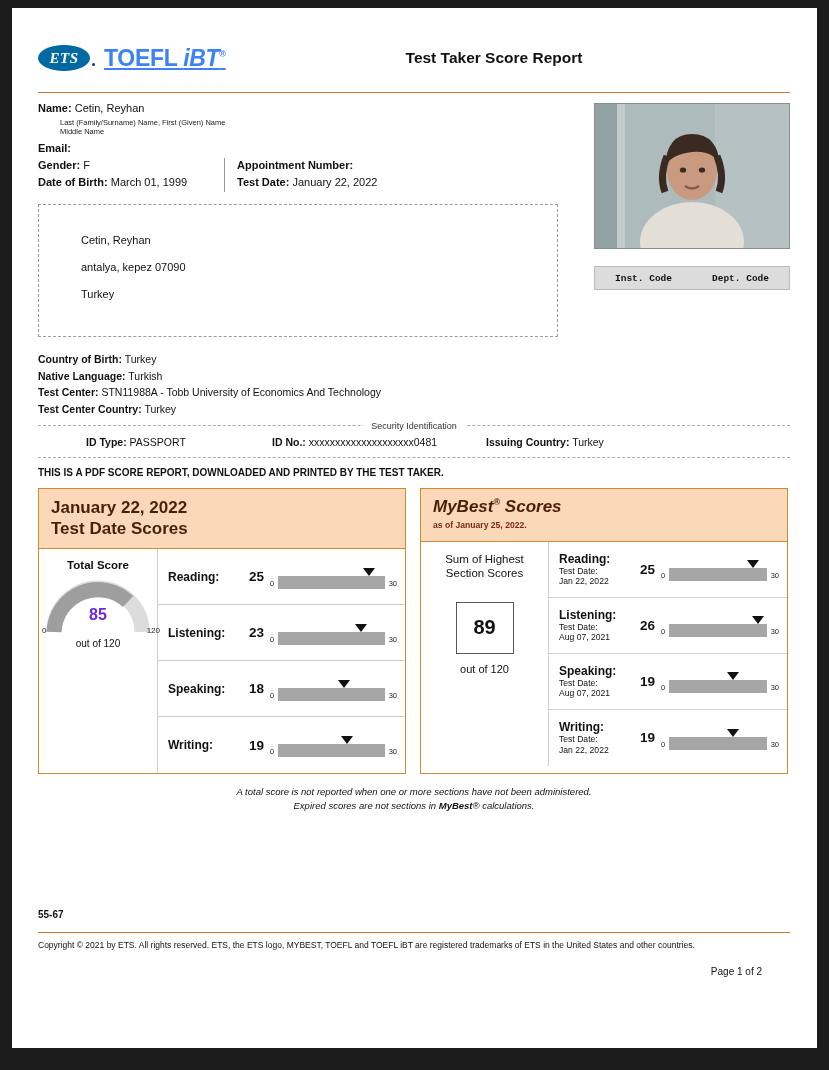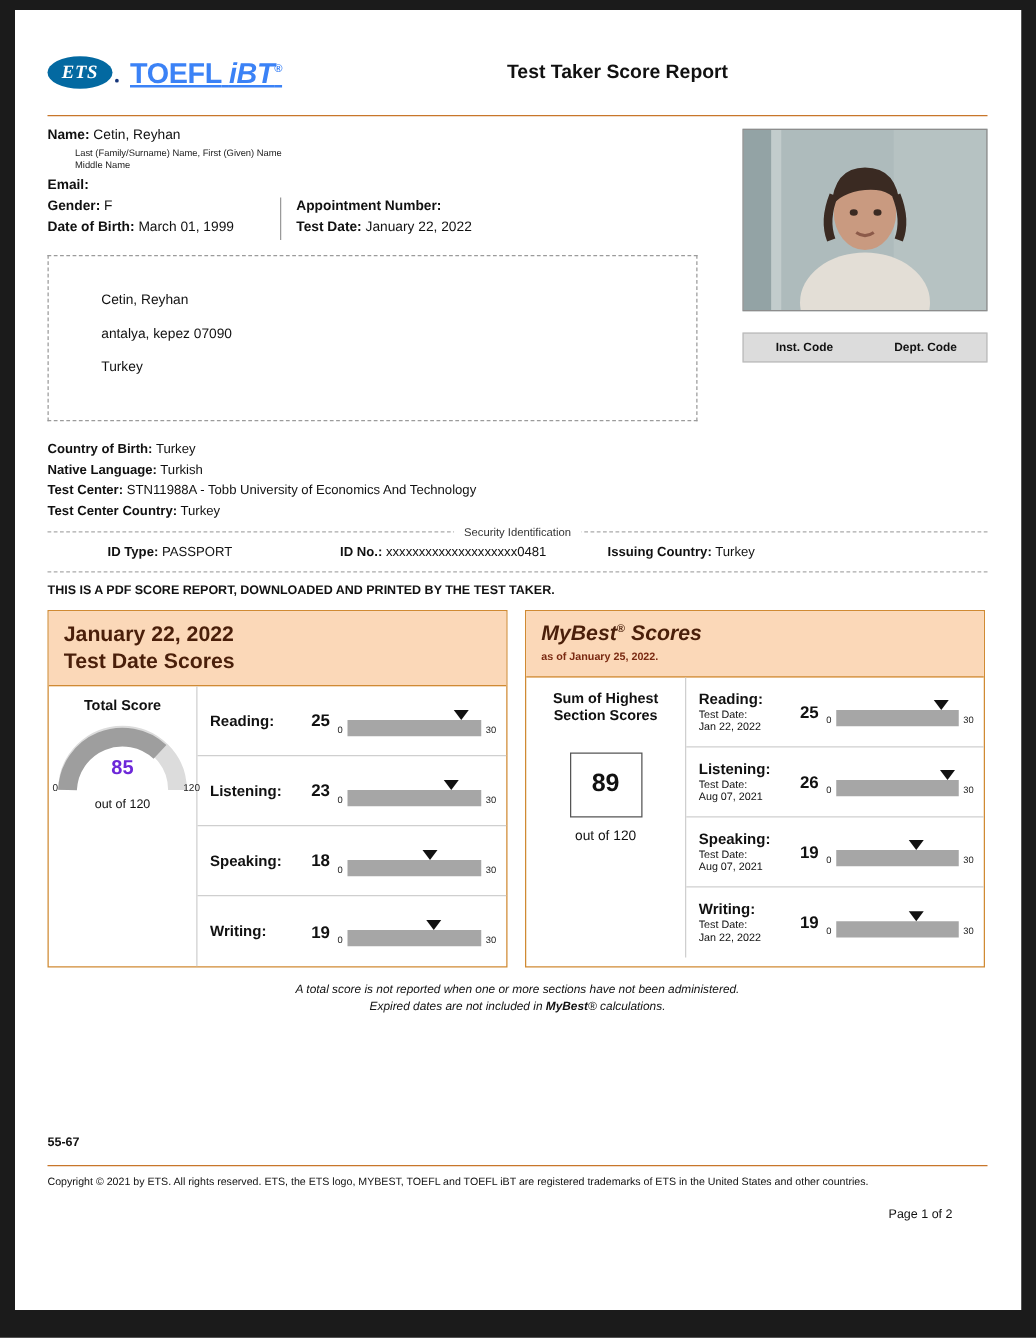--- a/index.html
+++ b/index.html
@@ -147,20 +147,21 @@
     display: flex;
     font-size: 9.5px;
     font-weight: bold;
     color: #111;
   }
   .codes div {
     flex: 1;
     display: flex;
     align-items: center;
     justify-content: center;
+    font-family: Liberation Mono, monospace;
   }
 
   .facts {
     margin-top: 14px;
     font-size: 10.5px;
     line-height: 16.5px;
     color: #111;
   }
 
   .sec-id-rule {
@@ -327,21 +328,21 @@
   }
 
   
   .sum-col {
     width: 128px;
     border-right: 1px solid #cfcfcf;
     padding: 10px 6px 6px 6px;
     text-align: center;
     box-sizing: border-box;
   }
-  .sum-title { font-size: 11.5px; font-weight: bold; color: #111; line-height: 14px; }
+  .sum-title { font-size: 11.5px; font-weight: normal; color: #111; line-height: 14px; }
   .sum-box {
     width: 56px;
     height: 50px;
     margin: 22px auto 0 auto;
     border: 1.5px solid #555;
     display: flex;
     align-items: center;
     justify-content: center;
     font-size: 20px;
     font-weight: bold;
@@ -607,21 +608,21 @@
               <div class="bar-marker" style="left:61%"></div>
             </div>
           </div>
         </div>
       </div>
     </div>
   </div>
 
   <div class="footnote">
     <div>A total score is not reported when one or more sections have not been administered.</div>
-    <div><span>Expired dates are not included in </span><b>MyBest</b><span>®</span><span> calculations.</span></div>
+    <div><span>Expired scores are not sections in </span><b>MyBest</b><span>®</span><span> calculations.</span></div>
   </div>
 
   <div class="pagecode">55-67</div>
   <div class="foot-rule"></div>
   <div class="copyright">Copyright © 2021 by ETS. All rights reserved. ETS, the ETS logo, MYBEST, TOEFL and TOEFL iBT are registered trademarks of ETS in the United States and other countries.</div>
   <div class="pageof">Page 1 of 2</div>
 
  </div>
 </div>
 

